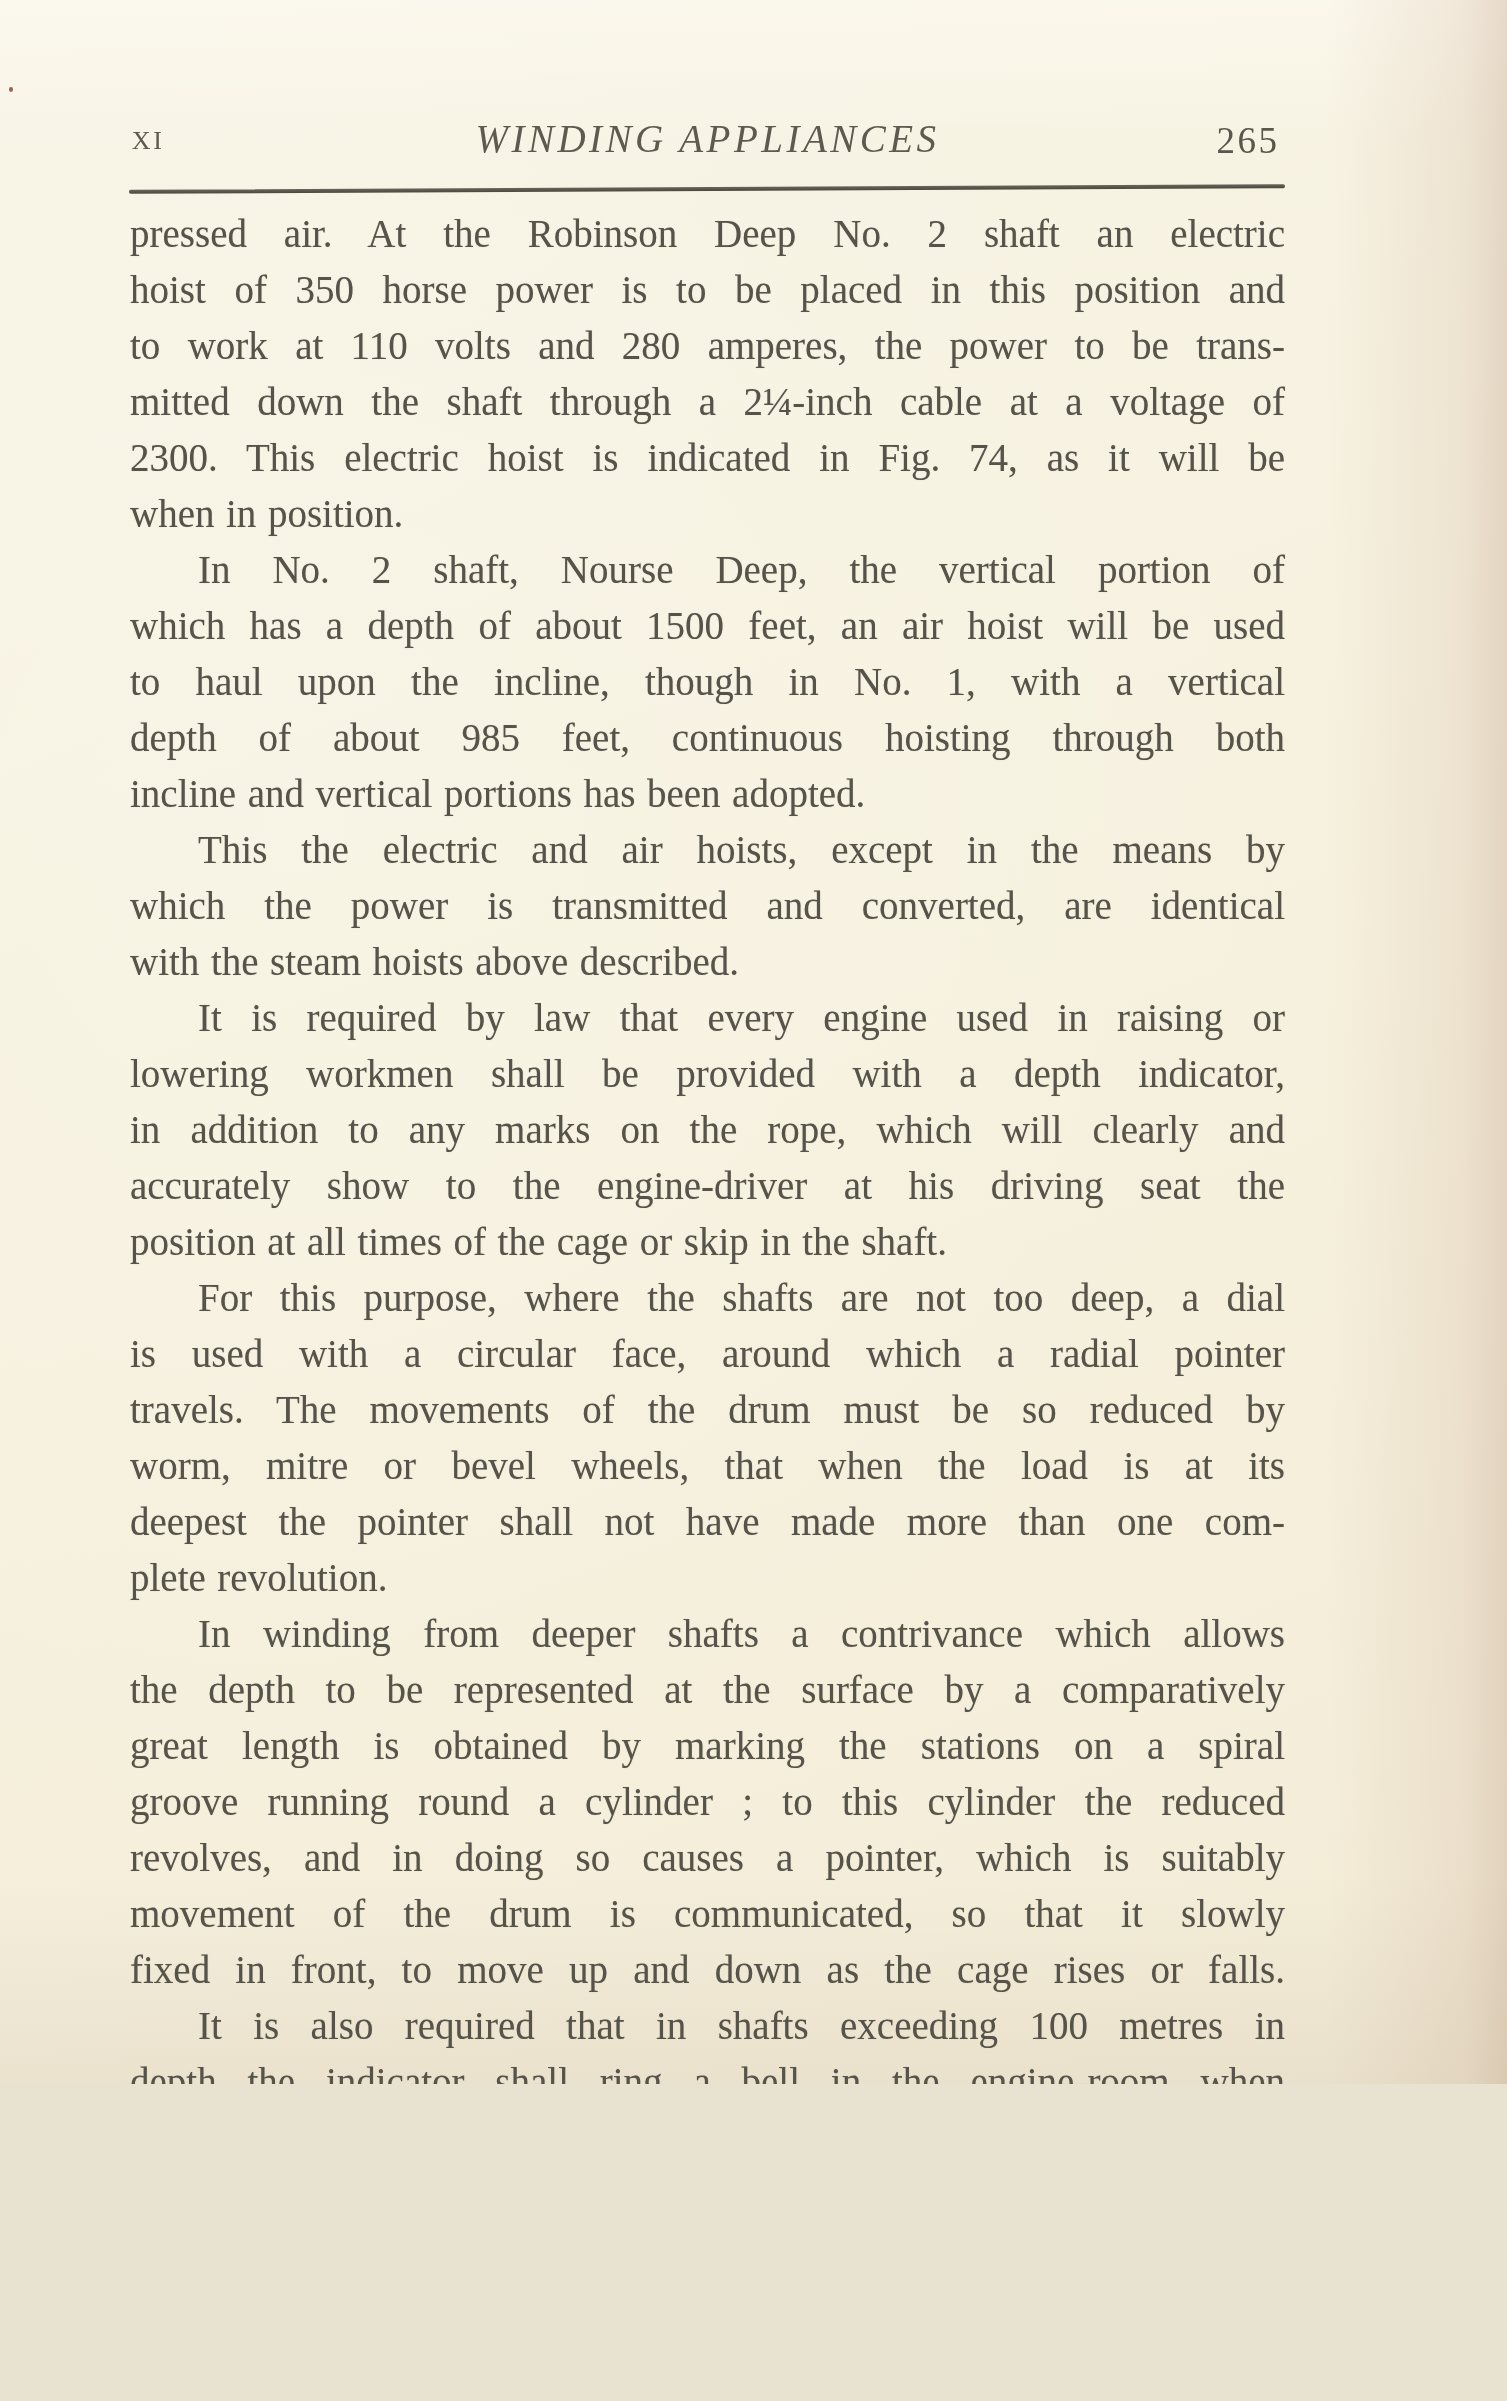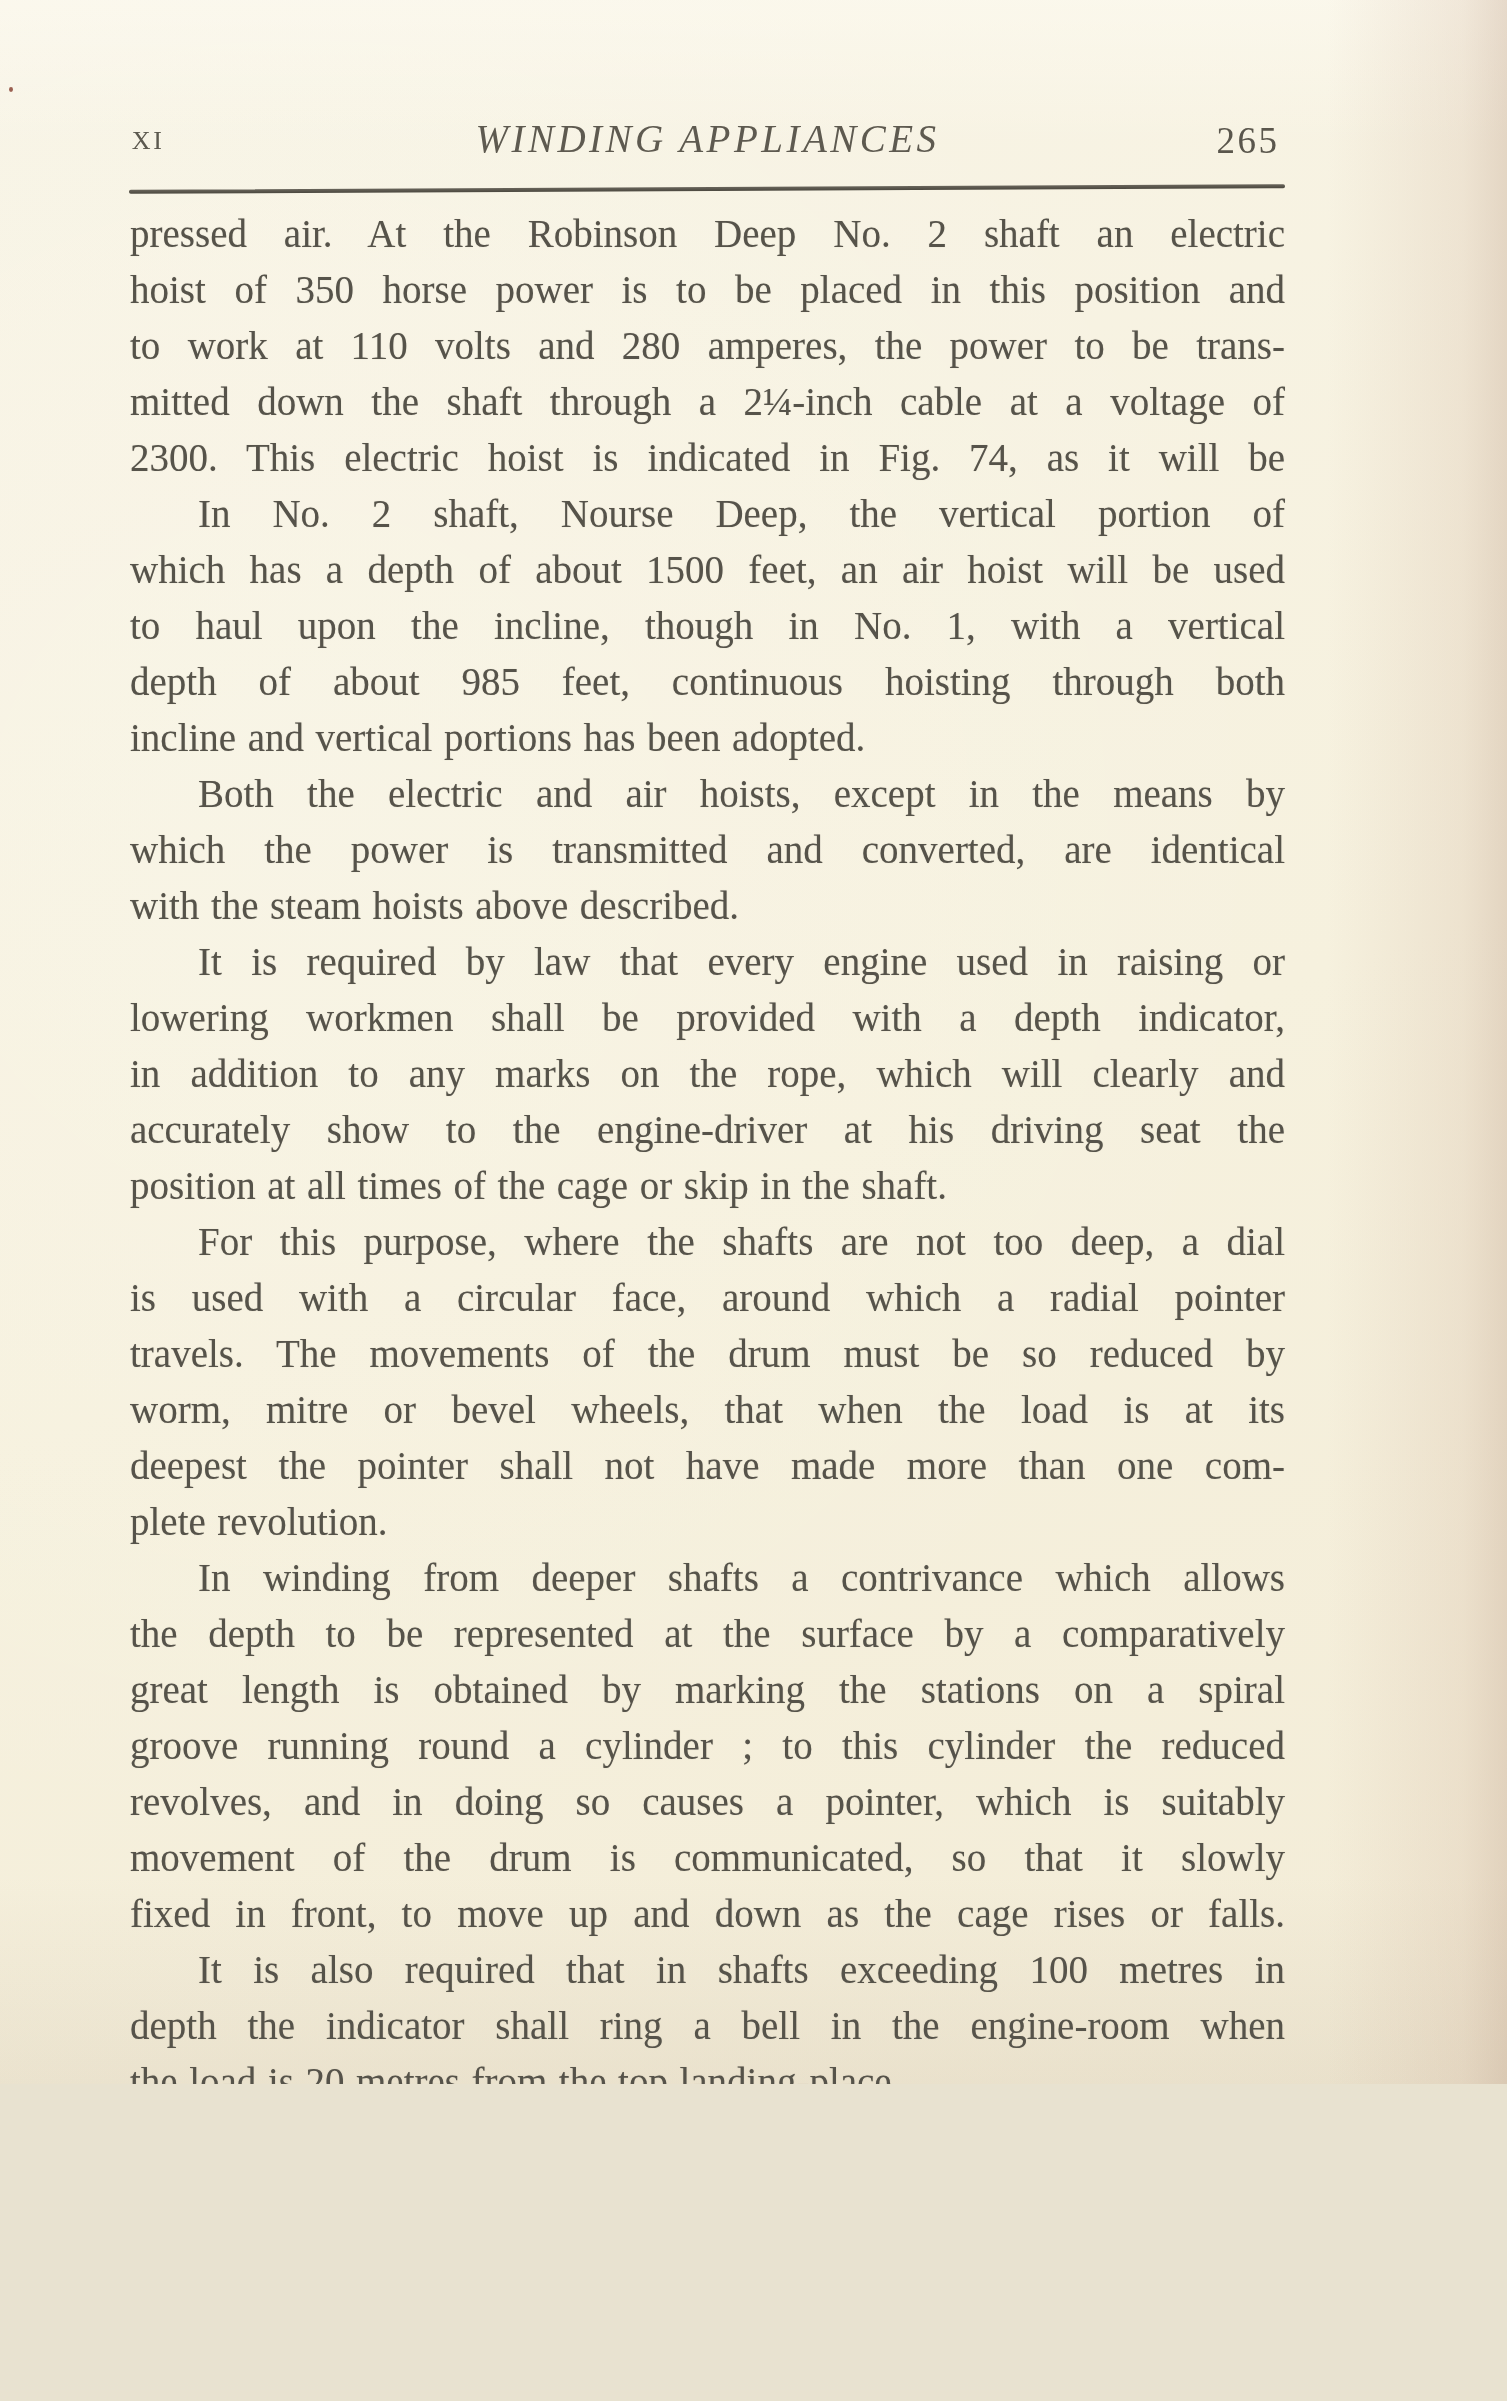--- a/index.html
+++ b/index.html
@@ -119,32 +119,33 @@
   <div class="head-rule"></div>
 
   <div class="text-block">
 
     <p>
       <span class="line" style="display:block">pressed air.  At the Robinson Deep No. 2 shaft an electric</span>
       <span class="line" style="display:block">hoist of 350 horse power is to be placed in this position and</span>
       <span class="line" style="display:block">to work at 110 volts and 280 amperes, the power to be trans-</span>
       <span class="line" style="display:block">mitted down the shaft through a 2¼-inch cable at a voltage of</span>
       <span class="line" style="display:block">2300.  This electric hoist is indicated in Fig. 74, as it will be</span>
+      <span class="line end" style="display:block">when in position.</span>
     </p>
 
     <p>
       <span class="line indent" style="display:block">In No. 2 shaft, Nourse Deep, the vertical portion of</span>
       <span class="line" style="display:block">which has a depth of about 1500 feet, an air hoist will be used</span>
       <span class="line" style="display:block">to haul upon the incline, though in No. 1, with a vertical</span>
       <span class="line" style="display:block">depth of about 985 feet, continuous hoisting through both</span>
       <span class="line end" style="display:block">incline and vertical portions has been adopted.</span>
     </p>
 
     <p>
-      <span class="line indent" style="display:block">Both the electric and air hoists, except in the means by</span>
+      <span class="line indent" style="display:block">This the electric and air hoists, except in the means by</span>
       <span class="line" style="display:block">which the power is transmitted and converted, are identical</span>
       <span class="line end" style="display:block">with the steam hoists above described.</span>
     </p>
 
     <p>
       <span class="line indent" style="display:block">It is required by law that every engine used in raising or</span>
       <span class="line" style="display:block">lowering workmen shall be provided with a depth indicator,</span>
       <span class="line" style="display:block">in addition to any marks on the rope, which will clearly and</span>
       <span class="line" style="display:block">accurately show to the engine-driver at his driving seat the</span>
       <span class="line end" style="display:block">position at all times of the cage or skip in the shaft.</span>

